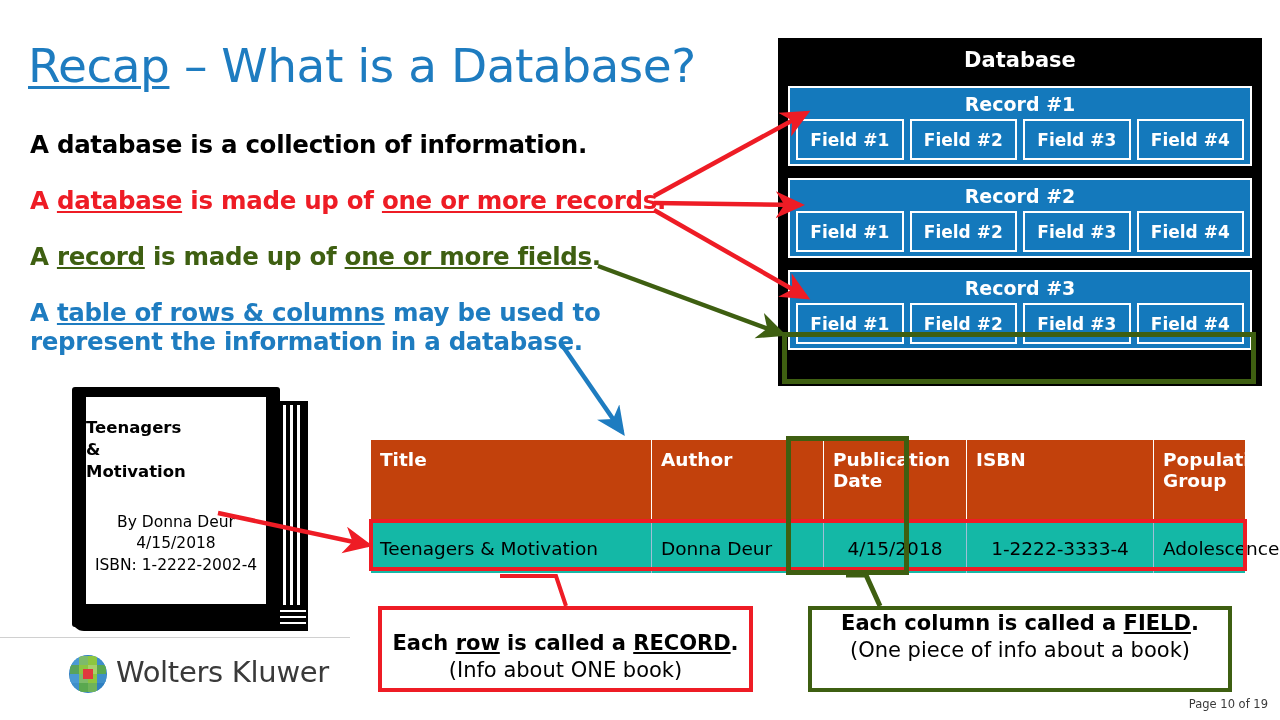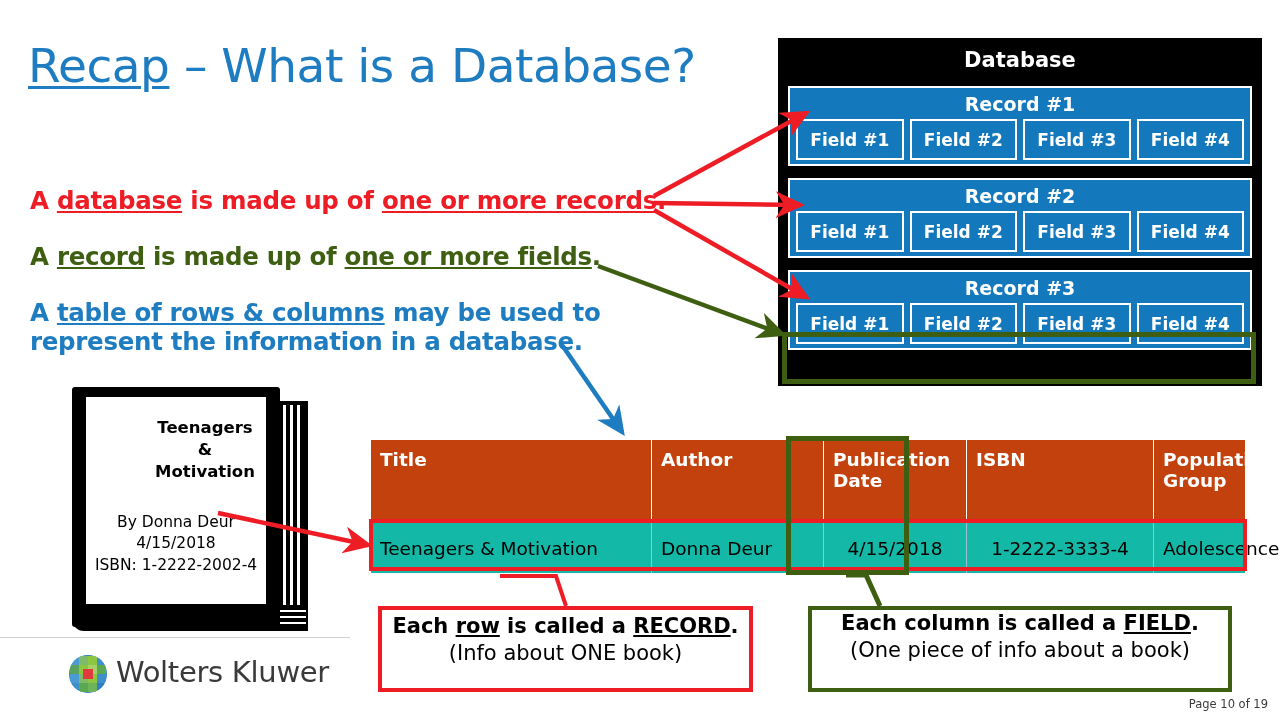--- a/index.html
+++ b/index.html
@@ -73,24 +73,23 @@
   #book{left:66px;top:387px;width:228px;height:248px;}
   #bookcover{
     position:absolute;left:6px;top:0px;width:208px;height:240px;
     background:#000000;border-radius:3px;
   }
   #bookface{
     position:absolute;left:14px;top:10px;width:180px;height:207px;
     background:#ffffff;
   }
   #booktitle{
-    position:absolute;left:0;top:20px;width:100%;text-align:center;
+    position:absolute;left:0;top:20px;width:100%;text-align:left;
     font-size:16.5px;font-weight:bold;line-height:1.32;color:#000;
     font-family:"DejaVu Sans","Liberation Sans",sans-serif;
-    padding-left:29px;
   }
   #bookmeta{
     position:absolute;left:0;top:115px;width:100%;text-align:center;
     font-size:15.5px;line-height:1.38;color:#000;
     font-family:"DejaVu Sans","Liberation Sans",sans-serif;
   }
   #bookspine{
     position:absolute;left:206px;top:14px;width:36px;height:226px;
     background:#000000;
   }
@@ -130,21 +129,21 @@
   
   .callout{
     box-sizing:border-box;background:#ffffff;text-align:center;
     font-family:"DejaVu Sans","Liberation Sans",sans-serif;
   }
   .callout .l1{font-size:21px;font-weight:bold;color:#000;line-height:1.28;}
   .callout .l2{font-size:21px;font-weight:normal;color:#000;line-height:1.28;}
   .callout .u{text-decoration:underline;text-underline-offset:2px;text-decoration-thickness:2px;}
   #callout-record{
     left:378px;top:606px;width:375px;height:86px;
-    border:4px solid #ee1c25;padding-top:3px;
+    border:4px solid #ee1c25;padding-top:20px;
   }
   #callout-field{
     left:808px;top:606px;width:424px;height:86px;
     border:4px solid #3e5f11;
   }
 
   
   #footerline{left:0px;top:637px;width:350px;height:1px;background:#d0d0d0;}
   #logo{left:68px;top:652px;width:300px;height:46px;}
   #logomark{position:absolute;left:0;top:2px;width:40px;height:40px;}
@@ -163,20 +162,23 @@
 </style>
 </head>
 <body>
 
 <div class="slide">
 
   <div class="abs" id="title">
     <span class="u">Recap</span><span> – What is a Database?</span>
   </div>
 
+  <div class="abs bullet" id="b1" style="color: rgb(0, 0, 0);">
+    <span>A database is a collection of information.</span>
+  </div>
 
   <div class="abs bullet" id="b2" style="color: rgb(238, 28, 37);">
     <span>A </span><span class="u">database</span><span> is made up of </span><span class="u">one or more records</span><span>.</span>
   </div>
 
   <div class="abs bullet" id="b3" style="color: rgb(62, 95, 17);">
     <span>A </span><span class="u">record</span><span> is made up of </span><span class="u">one or more fields</span><span>.</span>
   </div>
 
   <div class="abs bullet" id="b4" style="color: rgb(30, 124, 192);">

